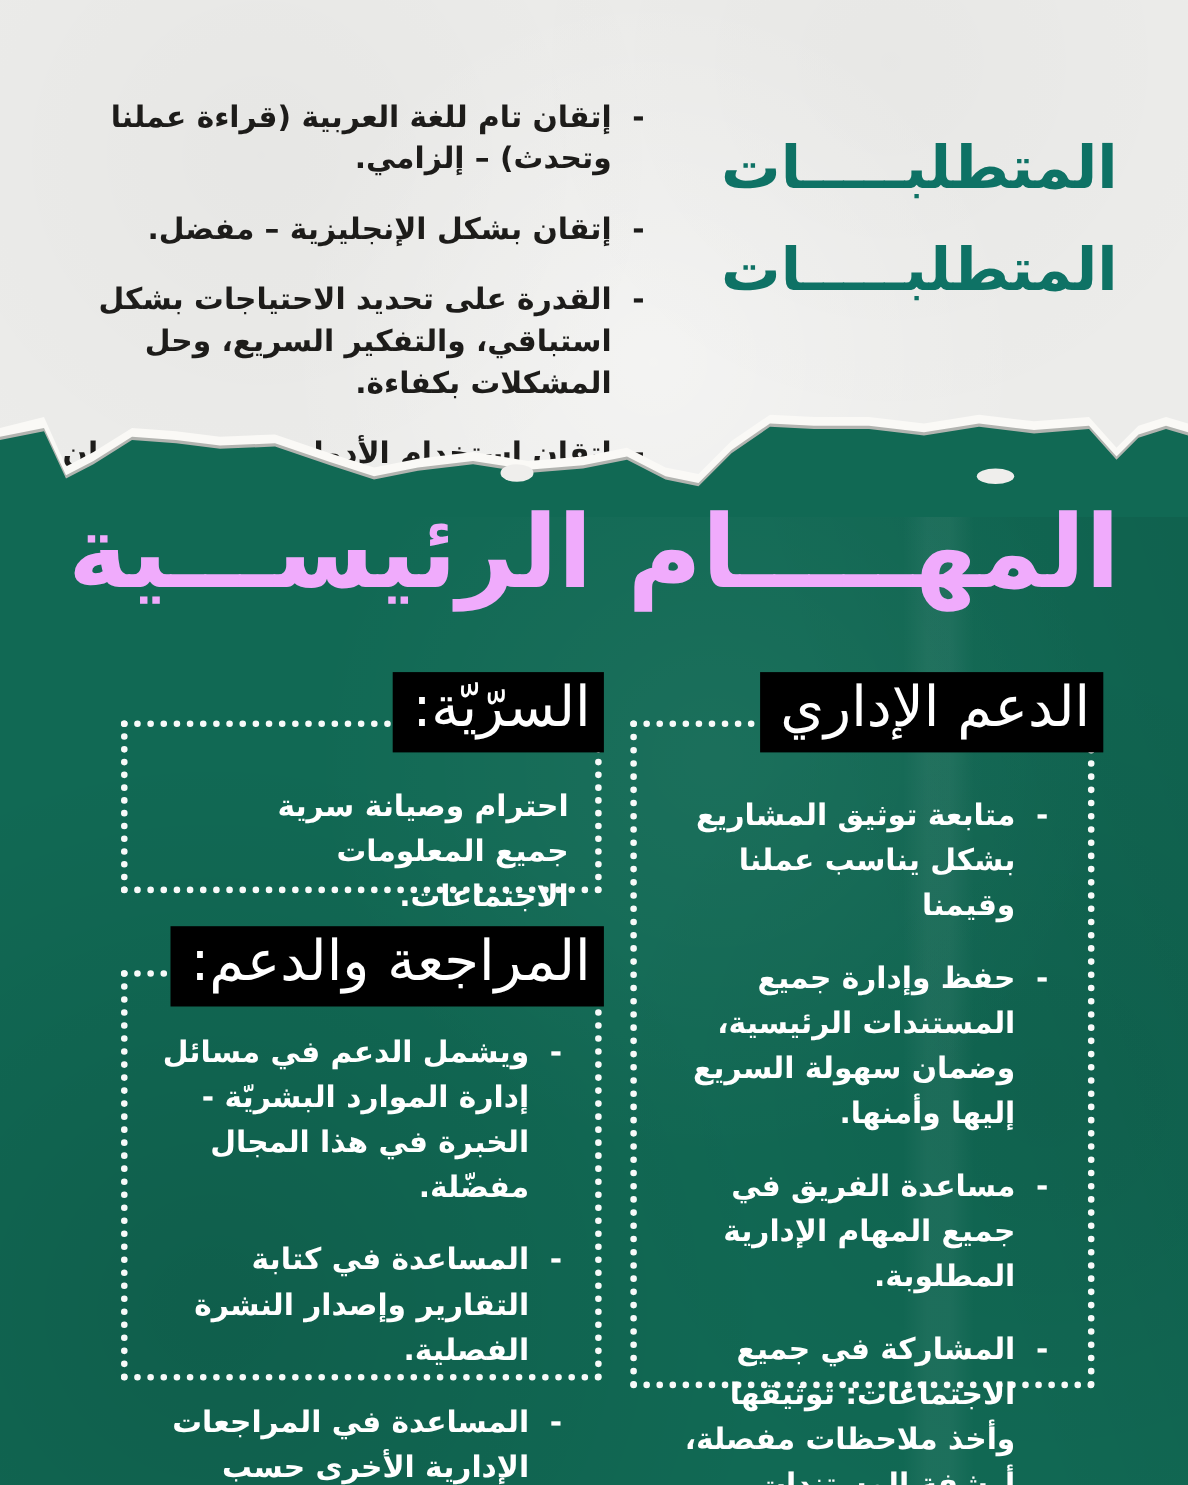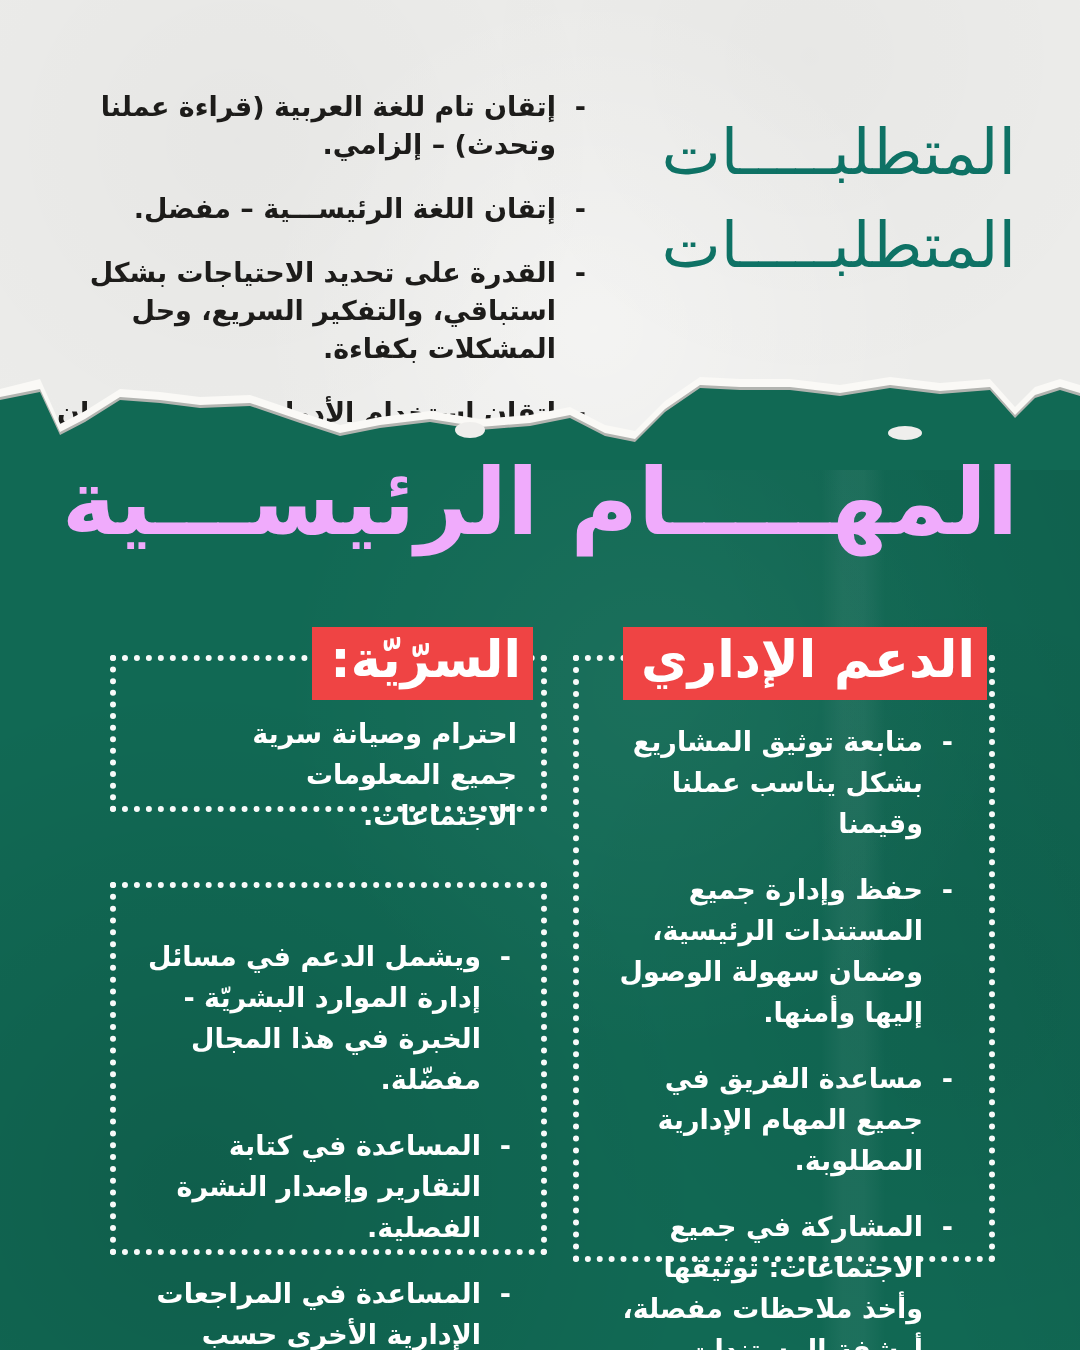--- a/index.html
+++ b/index.html
@@ -22,21 +22,21 @@
       radial-gradient(circle at 22% 30%, rgba(0,0,0,0.025), transparent 42%),
       radial-gradient(circle at 75% 12%, rgba(0,0,0,0.02), transparent 38%),
       radial-gradient(circle at 55% 70%, rgba(255,255,255,0.4), transparent 50%);
     pointer-events:none;
   }
 
   
   .req-title{
     position:absolute;top:106px;right:64px;margin:0;
     color:#0e7265;
-    font-size:63px;line-height:93px;font-weight:400;
+    font-size:54px;line-height:93px;font-weight:700;
     text-align:right;
   }
   .req-title span{display:block;}
   .req-list{
     position:absolute;top:88px;right:492px;width:540px;
     margin:0;padding:0;list-style:none;
     color:#1d1c1a;
     font-size:27px;font-weight:700;line-height:38px;
     text-align:right;
   }
@@ -74,24 +74,24 @@
     letter-spacing:-1px;
     white-space:nowrap;
   }
 
   
   .box{
     position:absolute;box-sizing:border-box;
     border:6px dotted rgba(255,255,255,0.97);
   }
   .box-heading{
-    position:absolute;margin:16px;
-    background:#ef4444;
+    position:absolute;margin:0;
+    background:#000000;
     color:#ffffff;
-    font-size:51px;font-weight:700;line-height:1.2;
+    font-size:51px;font-weight:400;line-height:1.2;
     padding:2px 12px 10px 18px;
     white-space:nowrap;
     text-align:right;
   }
   .box-content{
     position:relative;color:#ffffff;
     font-size:27px;font-weight:700;line-height:41px;
     text-align:right;
   }
   .t-item{position:relative;padding-right:34px;margin-bottom:25px;}
@@ -120,21 +120,21 @@
       <span>المتطلبـــــات</span>
       <span>المتطلبـــــات</span>
     </h1>
     <ul class="req-list">
       <li class="req-item">
         <span class="dash">-</span>
         <span>إتقان تام للغة العربية (قراءة عملنا وتحدث) – إلزامي.</span>
       </li>
       <li class="req-item">
         <span class="dash">-</span>
-        <span>إتقان اللغة الرئيســـية – مفضل.</span>
+        <span>إتقان بشكل الإنجليزية – مفضل.</span>
       </li>
       <li class="req-item">
         <span class="dash">-</span>
         <span>القدرة على تحديد الاحتياجات بشكل استباقي، والتفكير السريع، وحل المشكلات بكفاءة.</span>
       </li>
       <li class="req-item">
         <span class="dash">-</span>
         <span>إتقان استخدام الأدوات الرقمية: إتقان المنصات الرقمية للاتصال والتوثيق والتنظيم.</span>
       </li>
     </ul>
@@ -158,41 +158,42 @@
 
     <div class="box box-admin">
       <h3 class="box-heading">الدعم الإداري</h3>
       <div class="box-content">
         <div class="t-item">
           <span class="dash">-</span>
           <span>متابعة توثيق المشاريع بشكل يناسب عملنا وقيمنا</span>
         </div>
         <div class="t-item">
           <span class="dash">-</span>
-          <span>حفظ وإدارة جميع المستندات الرئيسية، وضمان سهولة الوصول إليها وأمنها.</span>
+          <span>حفظ وإدارة جميع المستندات الرئيسية، وضمان سهولة السريع إليها وأمنها.</span>
         </div>
         <div class="t-item">
           <span class="dash">-</span>
           <span>مساعدة الفريق في جميع المهام الإدارية المطلوبة.</span>
         </div>
         <div class="t-item">
           <span class="dash">-</span>
           <span>المشاركة في جميع الاجتماعات: توثيقها وأخذ ملاحظات مفصلة، أرشفة المستندات وحفظها في مجلداتها المخصصة، ويشمل ذلك اجتماعات مجلس إدارة التحالف</span>
         </div>
       </div>
     </div>
 
     <div class="box box-conf">
       <h3 class="box-heading">السرّيّة:</h3>
       <div class="box-content no-dash">
         <p>احترام وصيانة سرية جميع المعلومات الاجتماعات.</p>
       </div>
     </div>
 
     <div class="box box-review">
+      <h3 class="box-heading">المراجعة والدعم:</h3>
       <div class="box-content">
         <div class="t-item">
           <span class="dash">-</span>
           <span>ويشمل الدعم في مسائل إدارة الموارد البشريّة - الخبرة في هذا المجال مفضّلة.</span>
         </div>
         <div class="t-item">
           <span class="dash">-</span>
           <span>المساعدة في كتابة التقارير وإصدار النشرة الفصلية.</span>
         </div>
         <div class="t-item">

